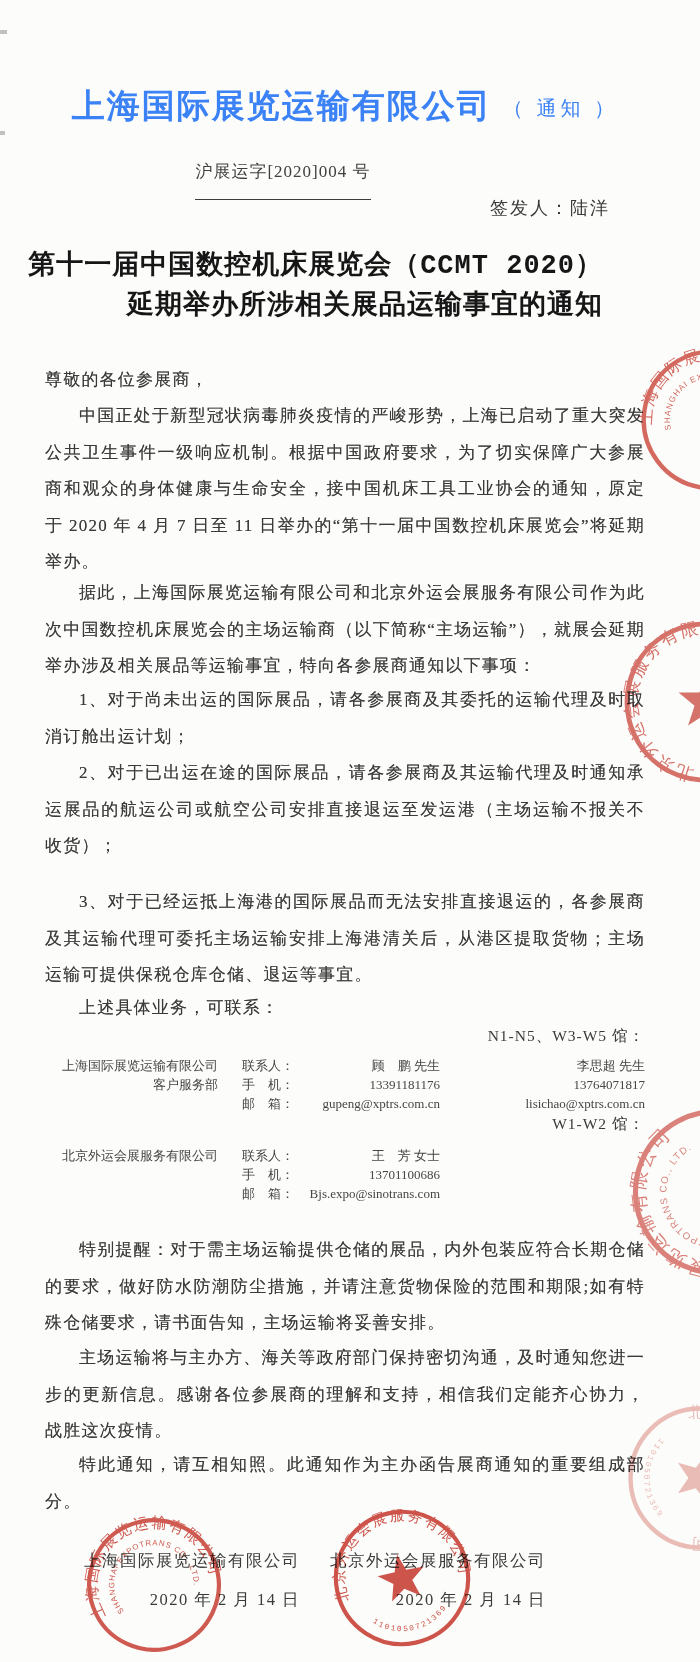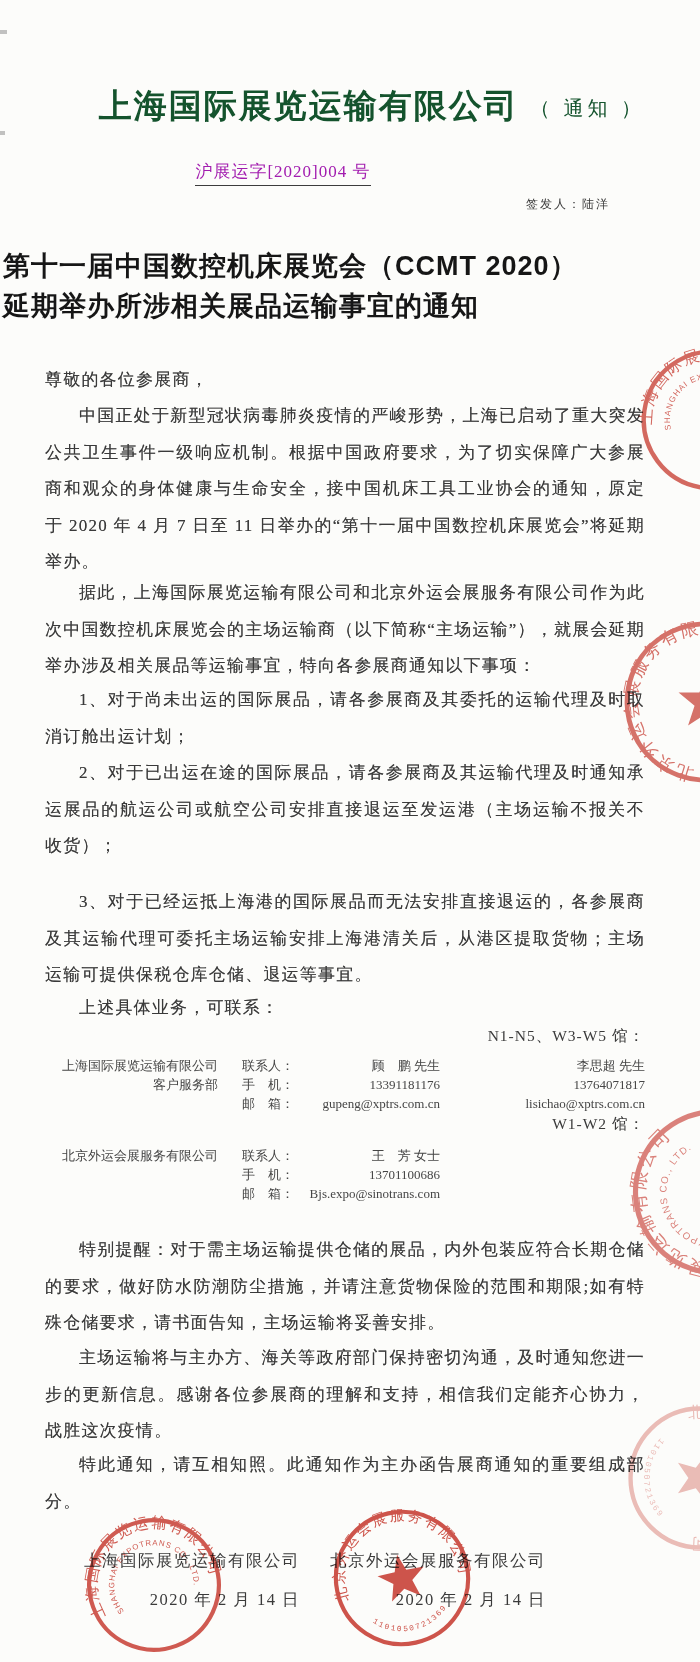--- a/index.html
+++ b/index.html
@@ -9,37 +9,37 @@
     margin:0 auto;
     background:#fcfcfa;
     overflow:hidden;
     font-family:"Liberation Serif","DejaVu Serif",serif;
     color:#383838;
   }
   .abs{position:absolute;left:45px;right:55px;text-align:right;}
 
   
   .red-title{
-    top:84px;text-align:right;
+    top:84px;text-align:center;
     font-family:"Liberation Sans","DejaVu Sans",sans-serif;
     font-weight:700;font-size:33px;letter-spacing:2px;
-    color:#14532d;white-space:nowrap;
+    color:#3b82f6;white-space:nowrap;
   }
   .notice-tag{font-size:20px;font-weight:400;letter-spacing:4px;vertical-align:2px;}
   .doc-number-wrap{top:160px;text-align:center;transform:translateX(-62px);}
   .doc-number{
-    display:inline-block;font-size:17px;letter-spacing:1px;color:#a21caf;
-    border-bottom:1.4px solid #3c3c3c;padding-bottom:2px;
-  }
-  .issuer{top:196px;text-align:right;padding-right:35px;font-size:12px;letter-spacing:2px;color:#3a3a3a;}
+    display:inline-block;font-size:17px;letter-spacing:1px;color:#404040;
+    border-bottom:1.4px solid #3c3c3c;padding-bottom:16px;
+  }
+  .issuer{top:196px;text-align:right;padding-right:35px;font-size:18px;letter-spacing:2px;color:#3a3a3a;}
 
   
   .main-title{
-    top:246px;text-align:left;transform:translateX(-42px);
-    font-family:Liberation Sans, sans-serif;
+    top:246px;text-align:right;transform:translateX(-42px);
+    font-family:Liberation Mono, monospace;
     font-weight:700;font-size:27px;line-height:40px;letter-spacing:1px;color:#161616;
   }
 
   
   .para{
     font-size:17px;line-height:36.5px;letter-spacing:1.2px;
     text-align:justify;text-justify:inter-character;
     color:#3a3a3a;text-shadow:0 0 .5px rgba(70,70,70,.65);
     margin:0;
   }

